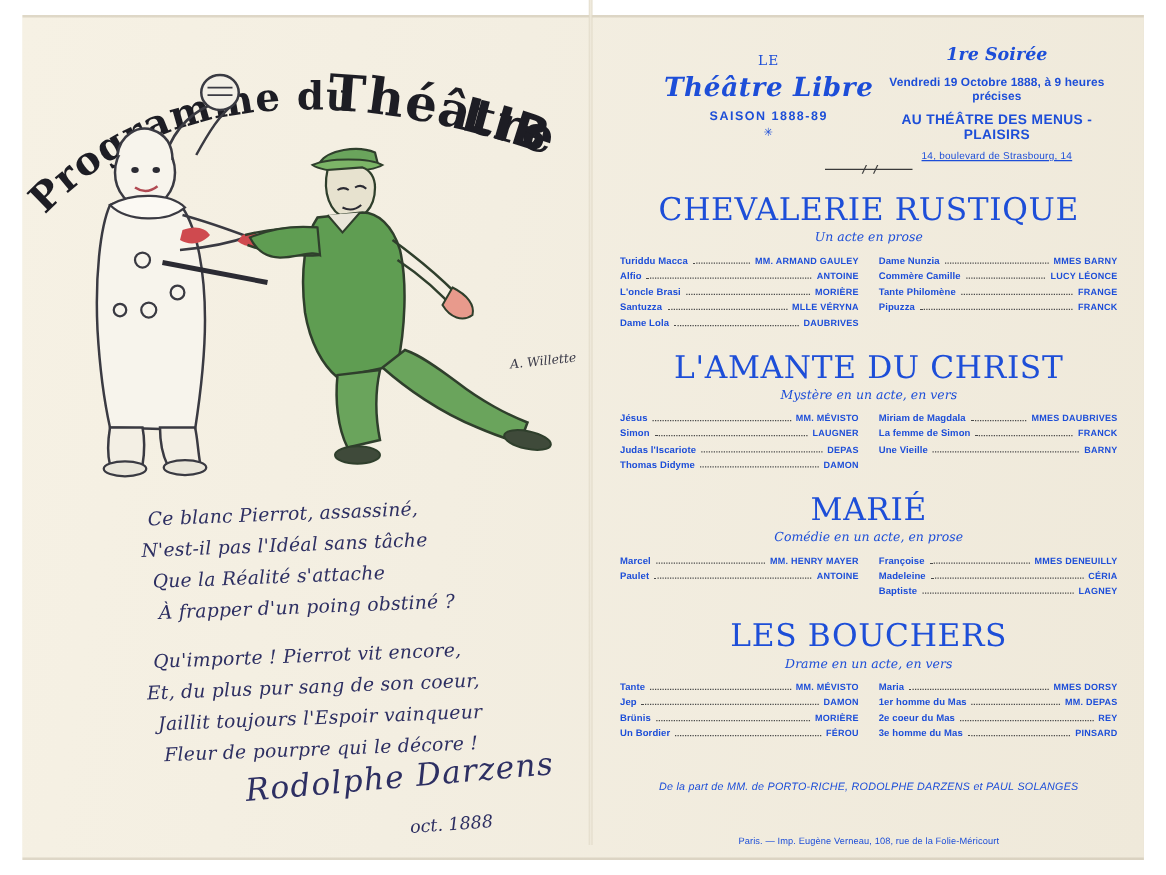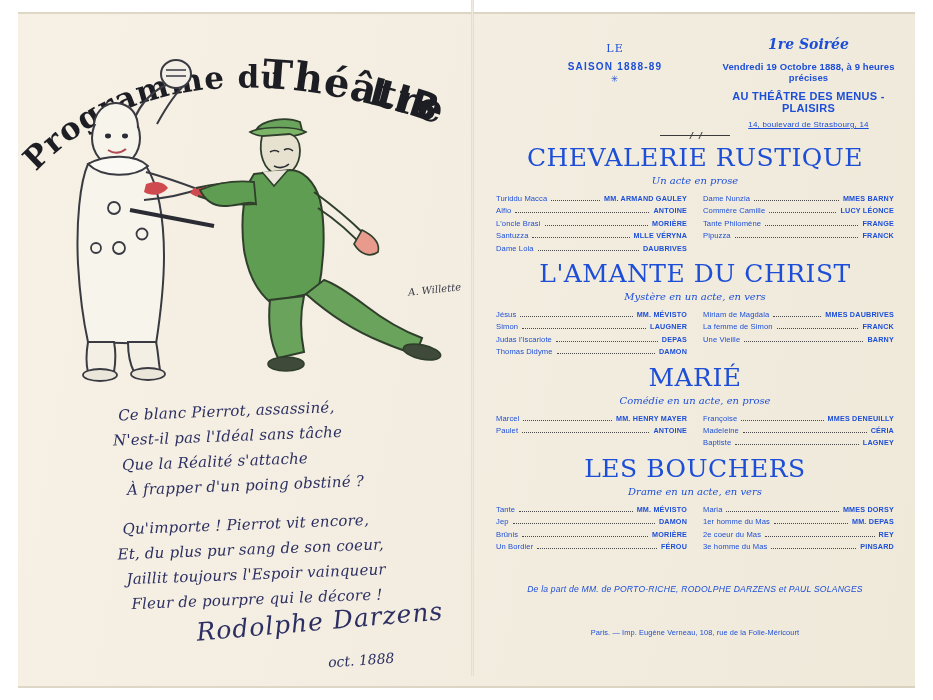--- a/index.html
+++ b/index.html
@@ -156,21 +156,21 @@
     letter-spacing: 1.2px;
     margin-top: 6px;
   }
   .mast-star {
     font-size: 9px;
     margin-top: 2px;
     letter-spacing: 1px;
   }
   .mast-right {
     position: absolute;
-    left: 216px;
+    left: 205px;
     top: 6px;
     width: 205px;
     text-align: center;
   }
   .mast-soiree {
     font-family: "DejaVu Serif", serif;
     font-style: italic;
     font-weight: bold;
     font-size: 14px;
   }
@@ -208,21 +208,21 @@
   .rule:after {
     content: "";
     position: absolute;
     left: 31px; top: 0;
     width: 8px; height: 7px;
     border-left: 1px solid #3a3a3a;
     border-right: 1px solid #3a3a3a;
     transform: skewX(-25deg);
   }
 
-  .play { margin-top: 4px; }
+  .play { margin-top: 14px; }
   .play-title {
     text-align: center;
     font-family: "DejaVu Serif", serif;
     font-size: 25px;
     letter-spacing: .5px;
     font-weight: normal;
     margin: 0;
   }
   .play-sub {
     text-align: center;
@@ -239,21 +239,21 @@
   }
   .cast-col { width: 48%; }
   .cast-row {
     display: flex;
     align-items: baseline;
     font-size: 7.6px;
     line-height: 12.4px;
     white-space: nowrap;
   }
   .role {
-    font-weight: normal;
+    font-weight: bold;
     letter-spacing: .1px;
   }
   .dots {
     flex: 1;
     border-bottom: 1px dotted #4a4a4a;
     margin: 0 4px 2px 4px;
     min-width: 14px;
     height: 6px;
   }
   .actor {
@@ -384,20 +384,21 @@
 
     <div class="signature">Rodolphe Darzens</div>
     <div class="sigdate">oct. 1888</div>
   </div>
 
   <div class="right">
 
     <div class="masthead">
       <div class="mast-left">
         <div class="mast-le">LE</div>
+        <div class="mast-title">Théâtre Libre</div>
         <div class="mast-season">SAISON 1888-89</div>
         <div class="mast-star">✳</div>
       </div>
       <div class="mast-right">
         <div class="mast-soiree">1re Soirée</div>
         <div class="mast-date">Vendredi 19 Octobre 1888, à 9 heures précises</div>
         <div class="mast-venue">AU THÉÂTRE DES MENUS - PLAISIRS</div>
         <div class="mast-addr">14, boulevard de Strasbourg, 14</div>
       </div>
     </div>

